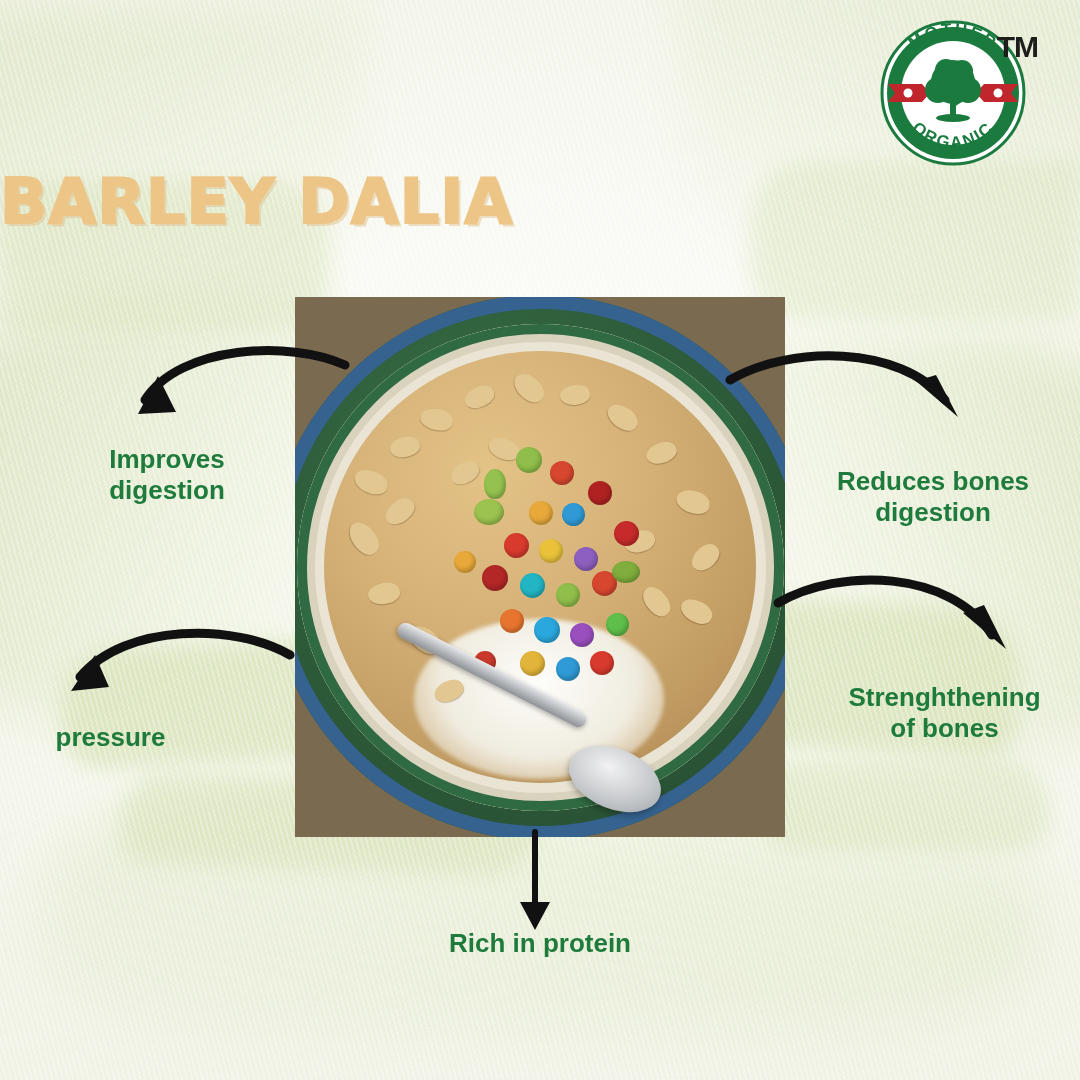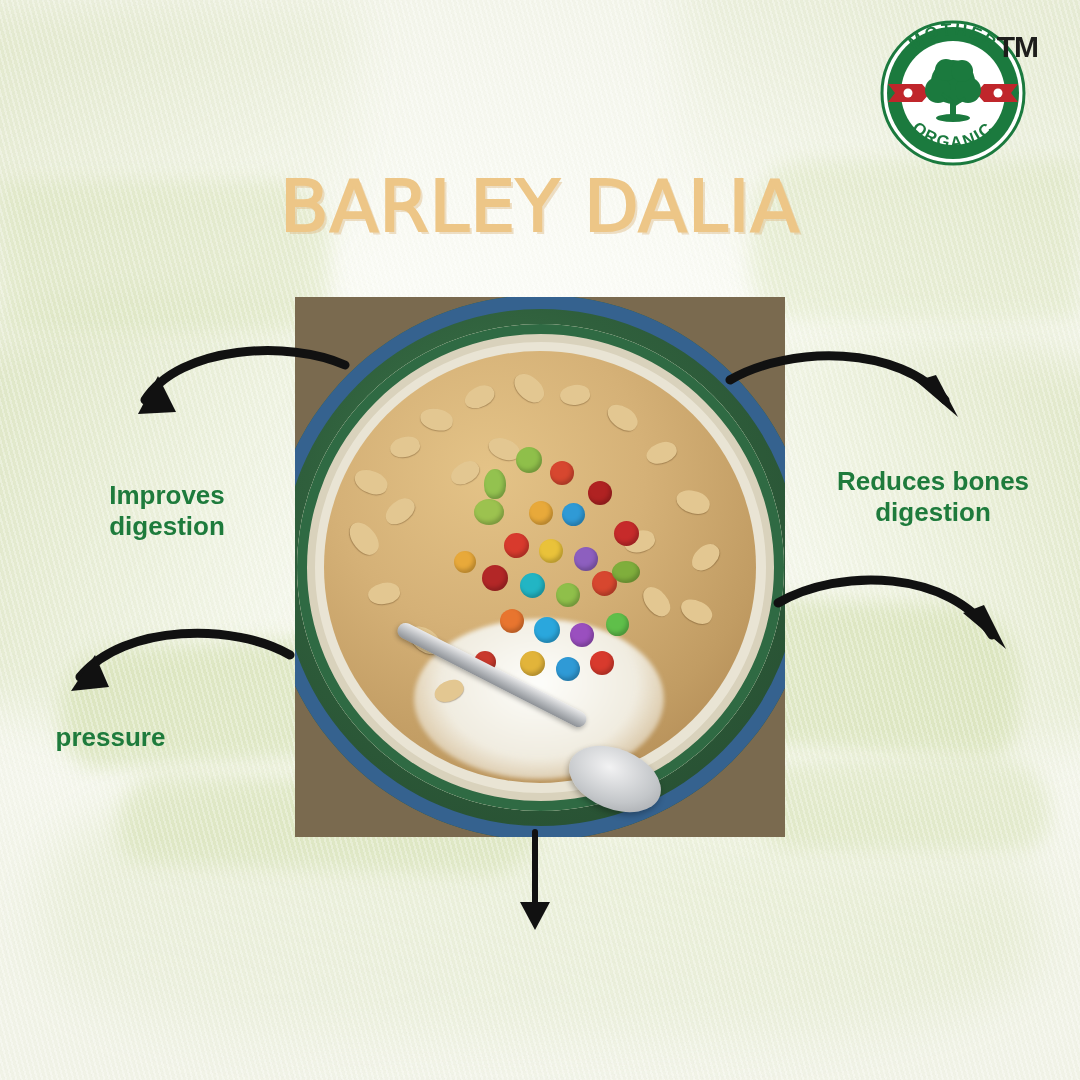--- a/index.html
+++ b/index.html
@@ -98,24 +98,23 @@
     color: #1d1d1b;
     letter-spacing: -1px;
   }
 
   
   #title {
     position: absolute;
     left: 0;
     right: 0;
     top: 165px;
-    text-align: center;
     font-family: "DejaVu Sans", sans-serif;
-    font-weight: normal;
-    font-size: 71px;
+    font-weight: bold;
+    font-size: 62px;
     letter-spacing: 1px;
     color: #edc687;
     text-shadow: 3px 3px 0 rgba(221,186,133,.45);
     -webkit-text-stroke: 2px #edc687;
   }
 
   
   #photo {
     position: absolute;
     left: 295px;
@@ -195,21 +194,21 @@
 
   
   .benefit {
     position: absolute;
     color: #1e7b3c;
     font-weight: bold;
     font-size: 26px;
     line-height: 1.2;
     font-family: "Liberation Sans", sans-serif;
   }
-  #benefit-0 { left: 52px;  top: 444px; width: 230px; text-align: center; margin-top: 36px; }
+  #benefit-0 { left: 52px;  top: 444px; width: 230px; text-align: center; }
   #benefit-1 { right: 22px; top: 466px; width: 250px; text-align: center; }
   #benefit-2 { left: 18px;  top: 722px; width: 185px; text-align: center; }
   #benefit-3 { right: 18px; top: 682px; width: 235px; text-align: center; }
   #benefit-4 { left: 0; right: 0; top: 928px; text-align: center; }
 
   svg.arrow { position: absolute; overflow: visible; }
 </style>
 </head>
 <body>
 
@@ -355,14 +354,21 @@
     <div>Improves</div>
     <div>digestion</div>
   </div>
   <div class="benefit" id="benefit-1">
     <div>Reduces bones</div>
     <div>digestion</div>
   </div>
   <div class="benefit" id="benefit-2">
     <div>pressure</div>
   </div>
+  <div class="benefit" id="benefit-3">
+    <div>Strenghthening</div>
+    <div>of bones</div>
+  </div>
+  <div class="benefit" id="benefit-4">
+    <div>Rich in protein</div>
+  </div>
 
 </div>
 
 </body></html>

